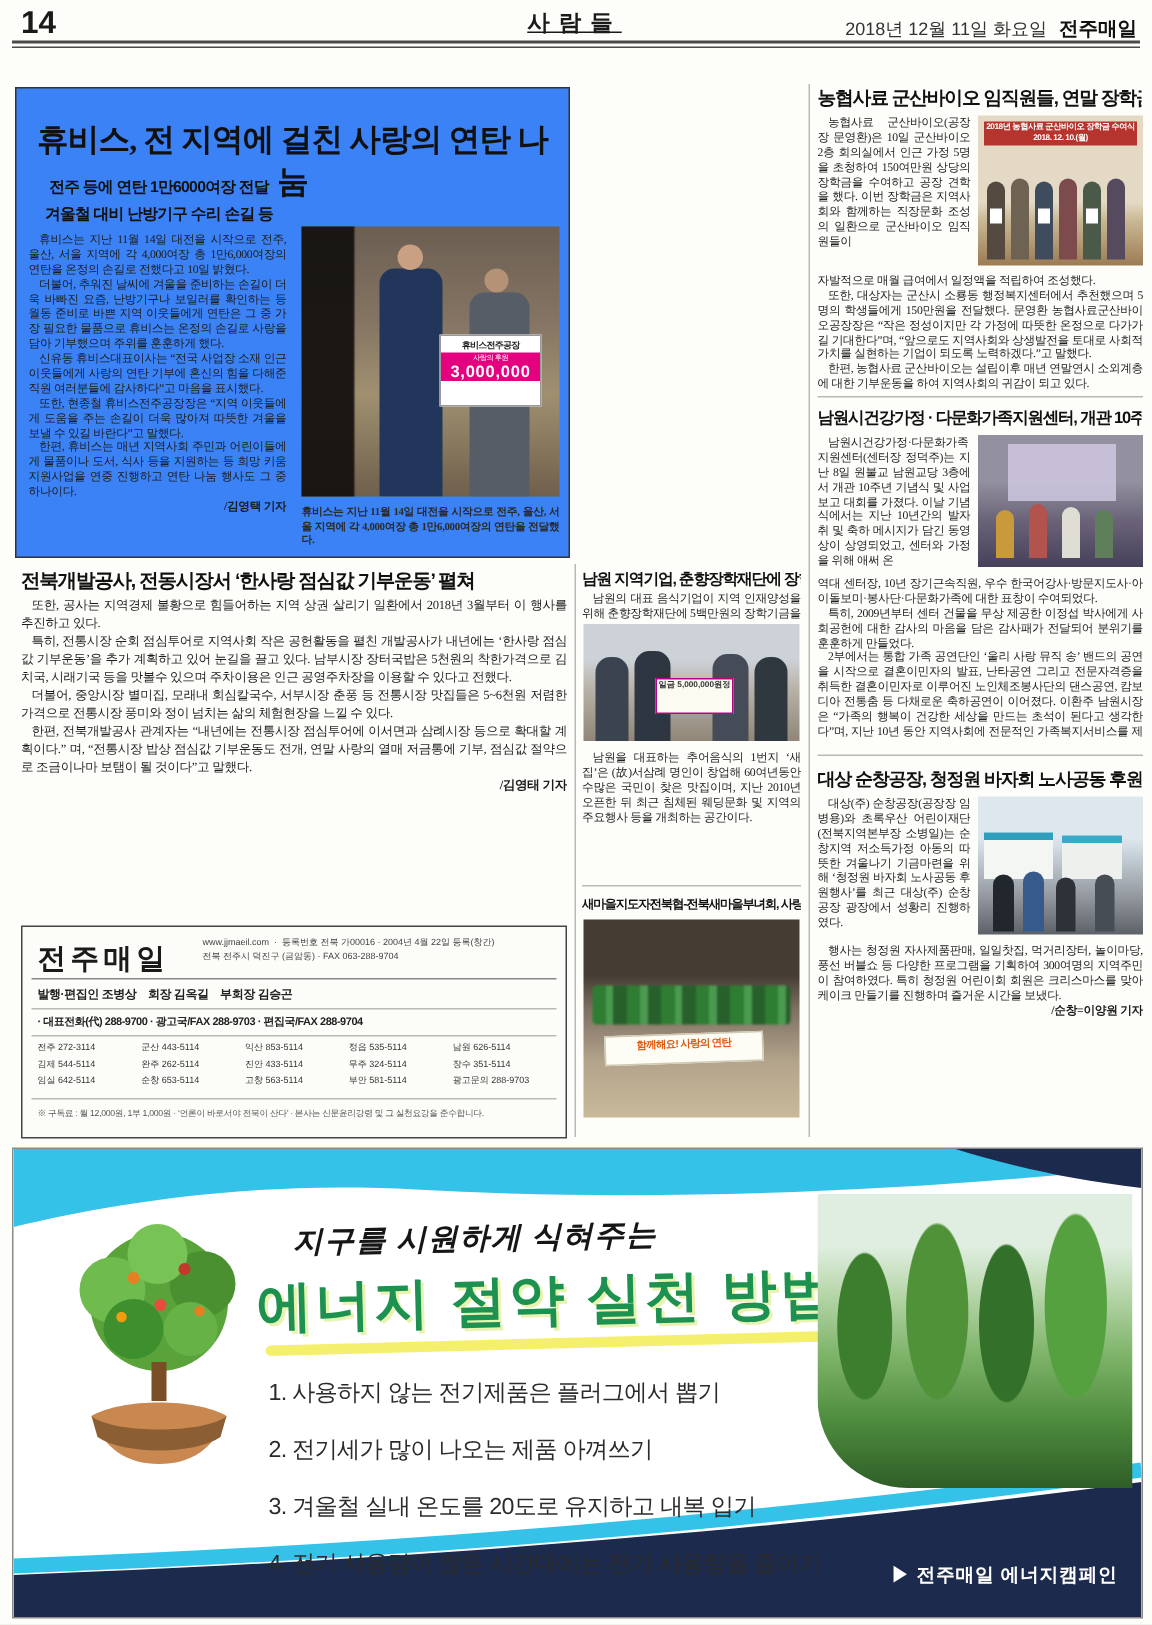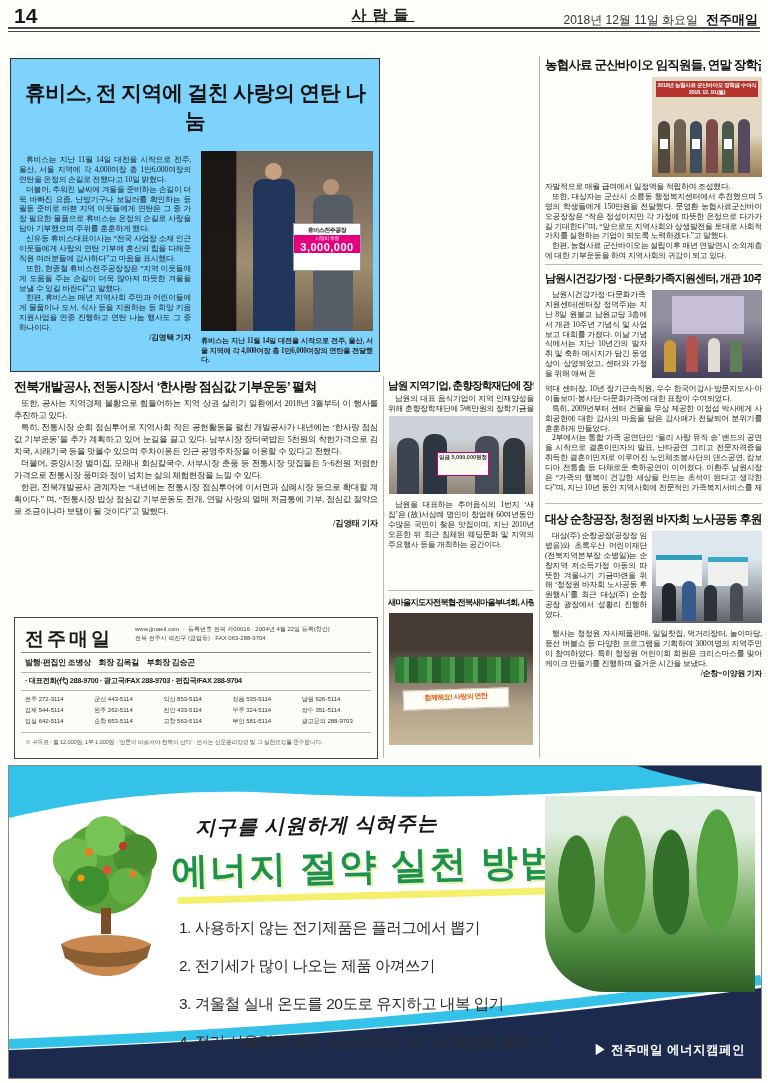--- a/index.html
+++ b/index.html
@@ -65,22 +65,26 @@
   <div class="abs pagenum" style="left:14px;top:4px;">14</div>
   <div class="abs section" style="left:0;right:2px;top:6px;text-align:center;text-decoration:underline;">사람들</div>
   <div class="abs" style="right:10px;top:10px;text-align:right;">
     <span class="dateline">2018년 12월 11일 화요일</span><span class="paperbrand serif">전주매일</span>
   </div>
   <div class="abs hdr-rule" style="left:8px;right:8px;top:27px;"></div>
 
   <div class="abs vrule" style="left:383px;top:376px;height:382px;"></div>
   <div class="abs vrule" style="left:539px;top:56px;height:702px;"></div>
 
-  <div class="abs" style="left:10px;top:58px;width:368px;height:312px;border:1px solid #333;background:#7dd3fc;">
+  <div class="abs" style="left:10px;top:58px;width:368px;height:312px;border:1px solid #333;background:#3b82f6;">
     <div class="abs headline-lg" style="left:6px;right:6px;top:20px;">휴비스, 전 지역에 걸친 사랑의 연탄 나눔</div>
+    <div class="abs subhead" style="left:6px;top:58px;width:178px;">
+      <div>전주 등에 연탄 1만6000여장 전달</div>
+      <div>겨울철 대비 난방기구 수리 손길 등</div>
+    </div>
     <div class="abs body-txt" style="left:8px;top:96px;width:172px;height:206px;">
       <p>휴비스는 지난 11월 14일 대전을 시작으로 전주, 울산, 서울 지역에 각 4,000여장 총 1만6,000여장의 연탄을 온정의 손길로 전했다고 10일 밝혔다.</p>
       <p>더불어, 추워진 날씨에 겨울을 준비하는 손길이 더욱 바빠진 요즘, 난방기구나 보일러를 확인하는 등 월동 준비로 바쁜 지역 이웃들에게 연탄은 그 중 가장 필요한 물품으로 휴비스는 온정의 손길로 사랑을 담아 기부했으며 주위를 훈훈하게 했다.</p>
       <p>신유동 휴비스대표이사는 “전국 사업장 소재 인근 이웃들에게 사랑의 연탄 기부에 혼신의 힘을 다해준 직원 여러분들에 감사하다”고 마음을 표시했다.</p>
       <p>또한, 현종철 휴비스전주공장장은 “지역 이웃들에게 도움을 주는 손길이 더욱 많아져 따뜻한 겨울을 보낼 수 있길 바란다”고 말했다.</p>
       <p>한편, 휴비스는 매년 지역사회 주민과 어린이들에게 물품이나 도서, 식사 등을 지원하는 등 희망 키움 지원사업을 연중 진행하고 연탄 나눔 행사도 그 중 하나이다.</p>
       <p class="credit">/김영택 기자</p>
     </div>
 
     <div class="photo" style="left:190px;top:92px;width:172px;height:180px;
@@ -165,20 +169,23 @@
 
   <div class="abs headline-sm" style="left:388px;top:597px;width:146px;font-size:8.3px;">새마을지도자전북협-전북새마을부녀회, 사랑의 연탄 나눔봉사</div>
   <div class="photo" style="left:389px;top:613px;width:144px;height:132px;
        background-image:linear-gradient(180deg,#453c33 0 28%,#7d7061 45%,#b3a48c 72%,#c9b999 100%);">
     <div class="abs" style="left:6px;top:44px;width:132px;height:26px;filter:blur(.6px);
          background:repeating-linear-gradient(90deg,#2e7d32 0 9px,#4a9a50 9px 14px,#27602b 14px 23px);border-radius:3px;"></div>
     <div class="ph-banner-white abs" style="left:14px;top:76px;width:104px;height:18px;">함께해요! 사랑의 연탄</div>
   </div>
 
   <div class="abs headline-md" style="left:545px;top:57px;width:216px;font-size:12.5px;">농협사료 군산바이오 임직원들, 연말 장학금 수여식</div>
+  <div class="abs body-txt" style="left:545px;top:77px;width:102px;height:102px;">
+    <p>농협사료 군산바이오(공장장 문영환)은 10일 군산바이오 2층 회의실에서 인근 가정 5명을 초청하여 150여만원 상당의 장학금을 수여하고 공장 견학을 했다. 이번 장학금은 지역사회와 함께하는 직장문화 조성의 일환으로 군산바이오 임직원들이</p>
+  </div>
   <div class="photo" style="left:652px;top:77px;width:110px;height:100px;
        background-image:linear-gradient(180deg,#e3d9c4 0 58%,#c9b894 70%,#9b7b54 100%);">
     <div class="ph-banner-red abs" style="left:4px;top:4px;right:4px;">
       <div>2018년 농협사료 군산바이오 장학금 수여식</div>
       <div>2018. 12. 10.(월)</div>
     </div>
     <div class="silhouette" style="left:6px;top:44px;width:12px;height:52px;background:#53493e;"></div>
     <div class="silhouette" style="left:22px;top:42px;width:12px;height:54px;background:#6e6353;"></div>
     <div class="silhouette" style="left:38px;top:44px;width:12px;height:52px;background:#3f4c5e;"></div>
     <div class="silhouette" style="left:54px;top:42px;width:12px;height:54px;background:#7d4b4b;"></div>

